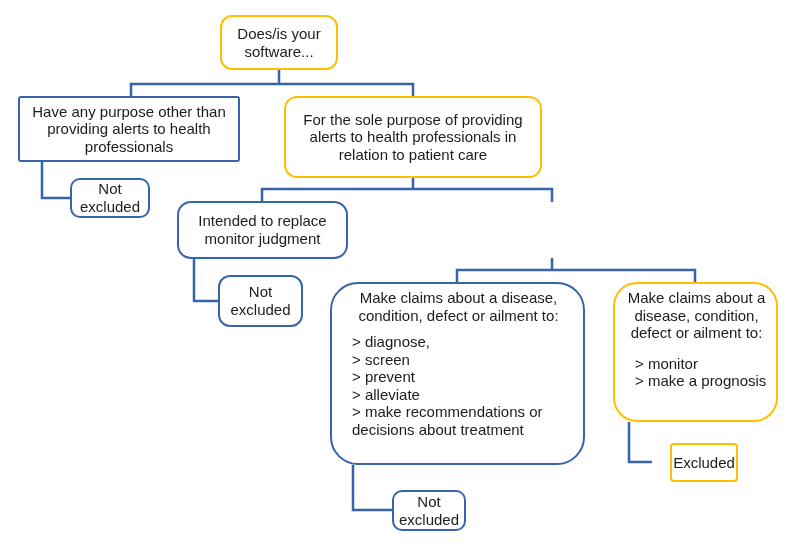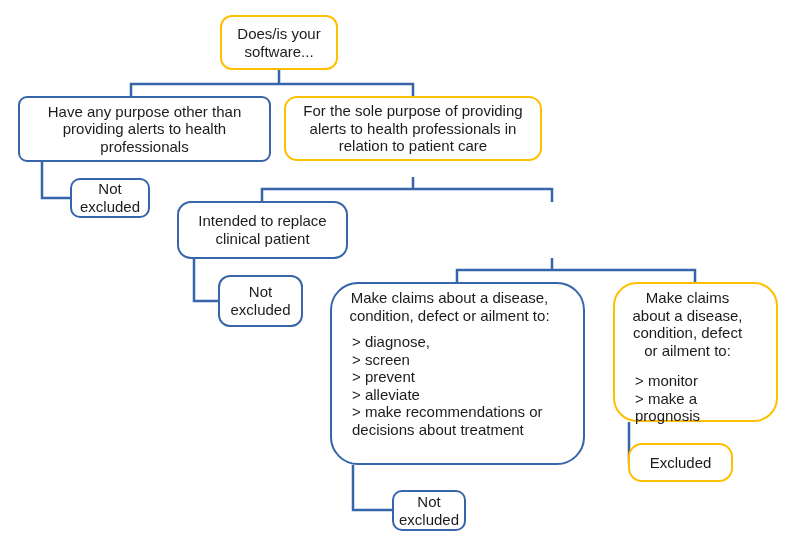--- a/index.html
+++ b/index.html
@@ -35,39 +35,39 @@
     text-align: center;
     display: flex;
     align-items: center;
     justify-content: center;
     padding: 2px 6px;
   }
   .node.gold { border-color: var(--gold); }
   .node.claims {
     display: block;
     text-align: left;
-    padding: 5px 24px 5px 8px;
+    padding: 5px 6px 5px 8px;
   }
   .claims-heading { text-align: center; padding: 0 4px; }
   .claims-list { margin-top: 9px; margin-left: 12px; }
   #node-claims-monitor .claims-list { margin-top: 13px; }
   .claims-item { white-space: normal; }
 
   
   #node-root            { left: 220px; top: 15px;  width: 118px; height: 55px;  border-radius: 12px; }
-  #node-other-purpose   { left: 18px;  top: 96px;  width: 253px; height: 66px;  border-radius: 9px; align-items: center; }
+  #node-other-purpose   { left: 18px;  top: 96px;  width: 222px; height: 66px;  border-radius: 3px; align-items: center; }
   #node-not-excluded-1  { left: 70px;  top: 178px; width: 80px;  height: 40px;  border-radius: 10px; }
-  #node-sole-purpose    { left: 284px; top: 96px;  width: 258px; height: 65px;  border-radius: 13px; }
+  #node-sole-purpose    { left: 284px; top: 96px;  width: 258px; height: 82px;  border-radius: 13px; }
   #node-intended        { left: 177px; top: 201px; width: 171px; height: 58px;  border-radius: 14px; }
   #node-not-excluded-2  { left: 218px; top: 275px; width: 85px;  height: 52px;  border-radius: 12px; }
   #node-not-intended    { left: 455px; top: 202px; width: 195px; height: 56px;  border-radius: 13px; }
   #node-claims-treatment{ left: 330px; top: 282px; width: 255px; height: 183px; border-radius: 28px; }
   #node-not-excluded-3  { left: 392px; top: 490px; width: 74px;  height: 41px;  border-radius: 10px; }
   #node-claims-monitor  { left: 613px; top: 282px; width: 165px; height: 140px; border-radius: 24px; }
-  #node-excluded        { left: 628px; top: 443px; width: 105px;  height: 39px;  border-radius: 14px;  }
+  #node-excluded        { left: 670px; top: 443px; width: 68px;  height: 39px;  border-radius: 4px;  }
 </style>
 </head>
 <body>
 
 <div id="canvas">
 
   <svg class="connector-svg" width="800" height="544">
     <path d="M279 70 V84 M131 96 V84 H413 V96"></path>
     <path d="M413 177 V189 M262 201 V189 H552 V202"></path>
     <path d="M552 258 V270 M457 282 V270 H695 V282"></path>
@@ -87,21 +87,21 @@
 
   <div class="node" id="node-not-excluded-1">
     <span>Not excluded</span>
   </div>
 
   <div class="node gold" id="node-sole-purpose">
     <span>For the sole purpose of providing alerts to health professionals in relation to patient care</span>
   </div>
 
   <div class="node" id="node-intended">
-    <span>Intended to replace clinical patient</span>
+    <span>Intended to replace monitor judgment</span>
   </div>
 
   <div class="node" id="node-not-excluded-2">
     <span>Not excluded</span>
   </div>
 
 
   <div class="node claims" id="node-claims-treatment">
     <div class="claims-heading">Make claims about a disease, condition, defect or ailment to:</div>
     <div class="claims-list">

